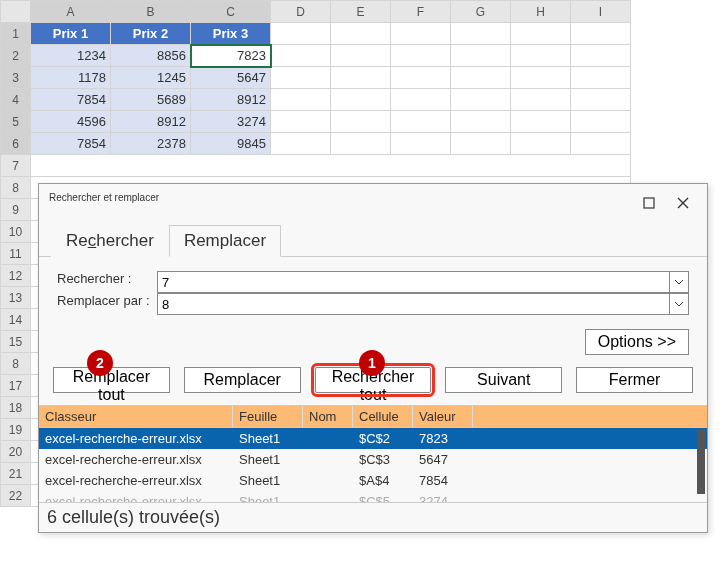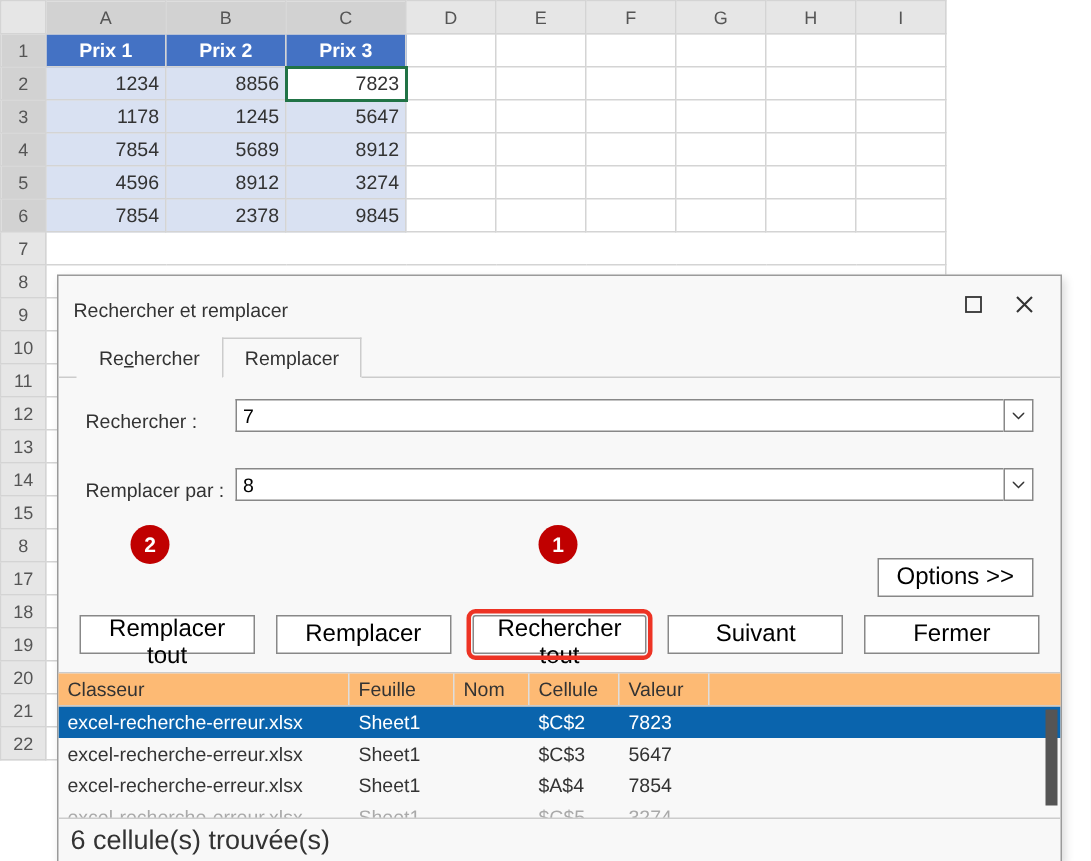--- a/index.html
+++ b/index.html
@@ -11,29 +11,29 @@
 .sheet .corner{background:#e6e6e6;width:30px}
 .sheet .datahdr{background:#4472c4;color:#fff;text-align:center;font-weight:bold}
 .sheet td.sel{background:#d9e1f2}
 .sheet td.active{background:#fff;outline:2px solid #217346;outline-offset:-1px}
 .sheet .colhdr.hl{background:#d2d2d2}
 .sheet .rowhdr.hl{background:#d2d2d2}
 .cw{width:80px}
 .cw-empty{width:60px}
 
 .dialog{position:absolute;left:38px;top:183px;width:670px;background:#f8f8f8;border:1px solid #9a9a9a;box-shadow:2px 2px 6px rgba(0,0,0,0.15);display:flex;flex-direction:column}
-.dlg-title{display:flex;align-items:flex-end;padding:8px 10px;font-size:13px}
+.dlg-title{display:flex;align-items:flex-start;padding:8px 10px;font-size:10px}
 .dlg-title .t{flex:1}
 .dlg-title .btn{width:28px;height:22px;display:flex;align-items:center;justify-content:center;margin-left:6px;cursor:pointer}
 .tabs{display:flex;gap:0;padding:0 12px;border-bottom:1px solid #ccc;margin-top:2px}
-.tab{padding:5px 14px;border:1px solid transparent;border-bottom:none;cursor:pointer;font-size:13px;position:relative;top:1px;background:#f8f8f8}
+.tab{padding:5px 14px;border:1px solid transparent;border-bottom:none;cursor:pointer;font-size:17px;position:relative;top:1px;background:#f8f8f8}
 .tab.active{border-color:#ccc;background:#f8f8f8;border-bottom:1px solid #f8f8f8}
 .tab .ul{text-decoration:underline}
 .frm{padding:14px 18px 10px 18px}
-.frow{display:flex;align-items:flex-end;margin-bottom:24px}
+.frow{display:flex;align-items:flex-start;margin-bottom:0}
 .frow label{width:100px;font-size:13px}
 .frow .combo{flex:1;display:flex}
 .frow input{flex:1;height:22px;border:1px solid #888;padding:0 4px;font-size:13px;border-right:none}
 .frow .dd{width:20px;height:22px;border:1px solid #888;display:flex;align-items:center;justify-content:center;background:#fff;cursor:pointer}
 .opts{display:flex;justify-content:flex-end;padding:4px 18px 8px 18px}
 .btn-s{height:26px;padding:0 12px;border:1px solid #888;background:#fff;font-size:16px;cursor:pointer}
 .btnrow{display:flex;gap:14px;padding:4px 14px 12px 14px}
 .btnrow .btn-s{flex:1;min-width:0}
 .btn-focus{outline:3px solid #ed3324;outline-offset:1px;border-radius:2px}
 .results{border-top:1px solid #ccc;position:relative}

